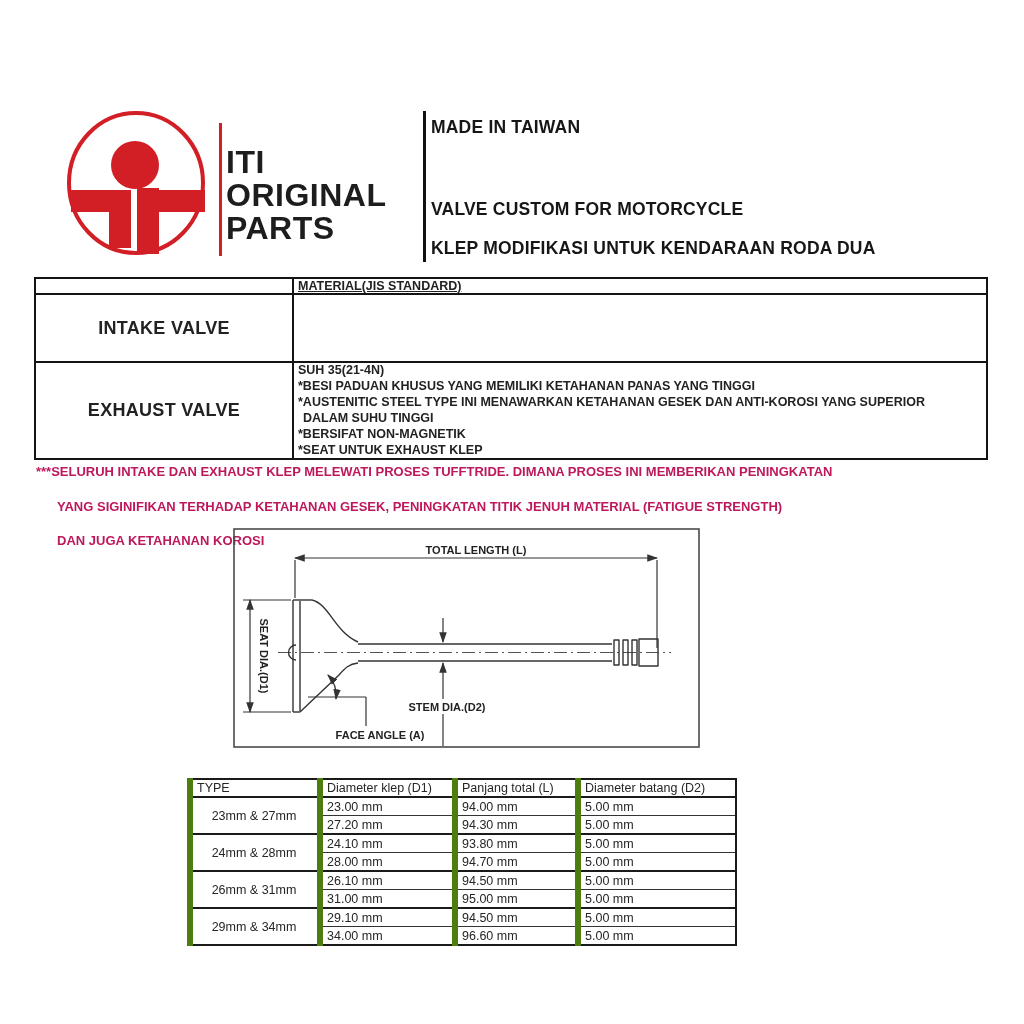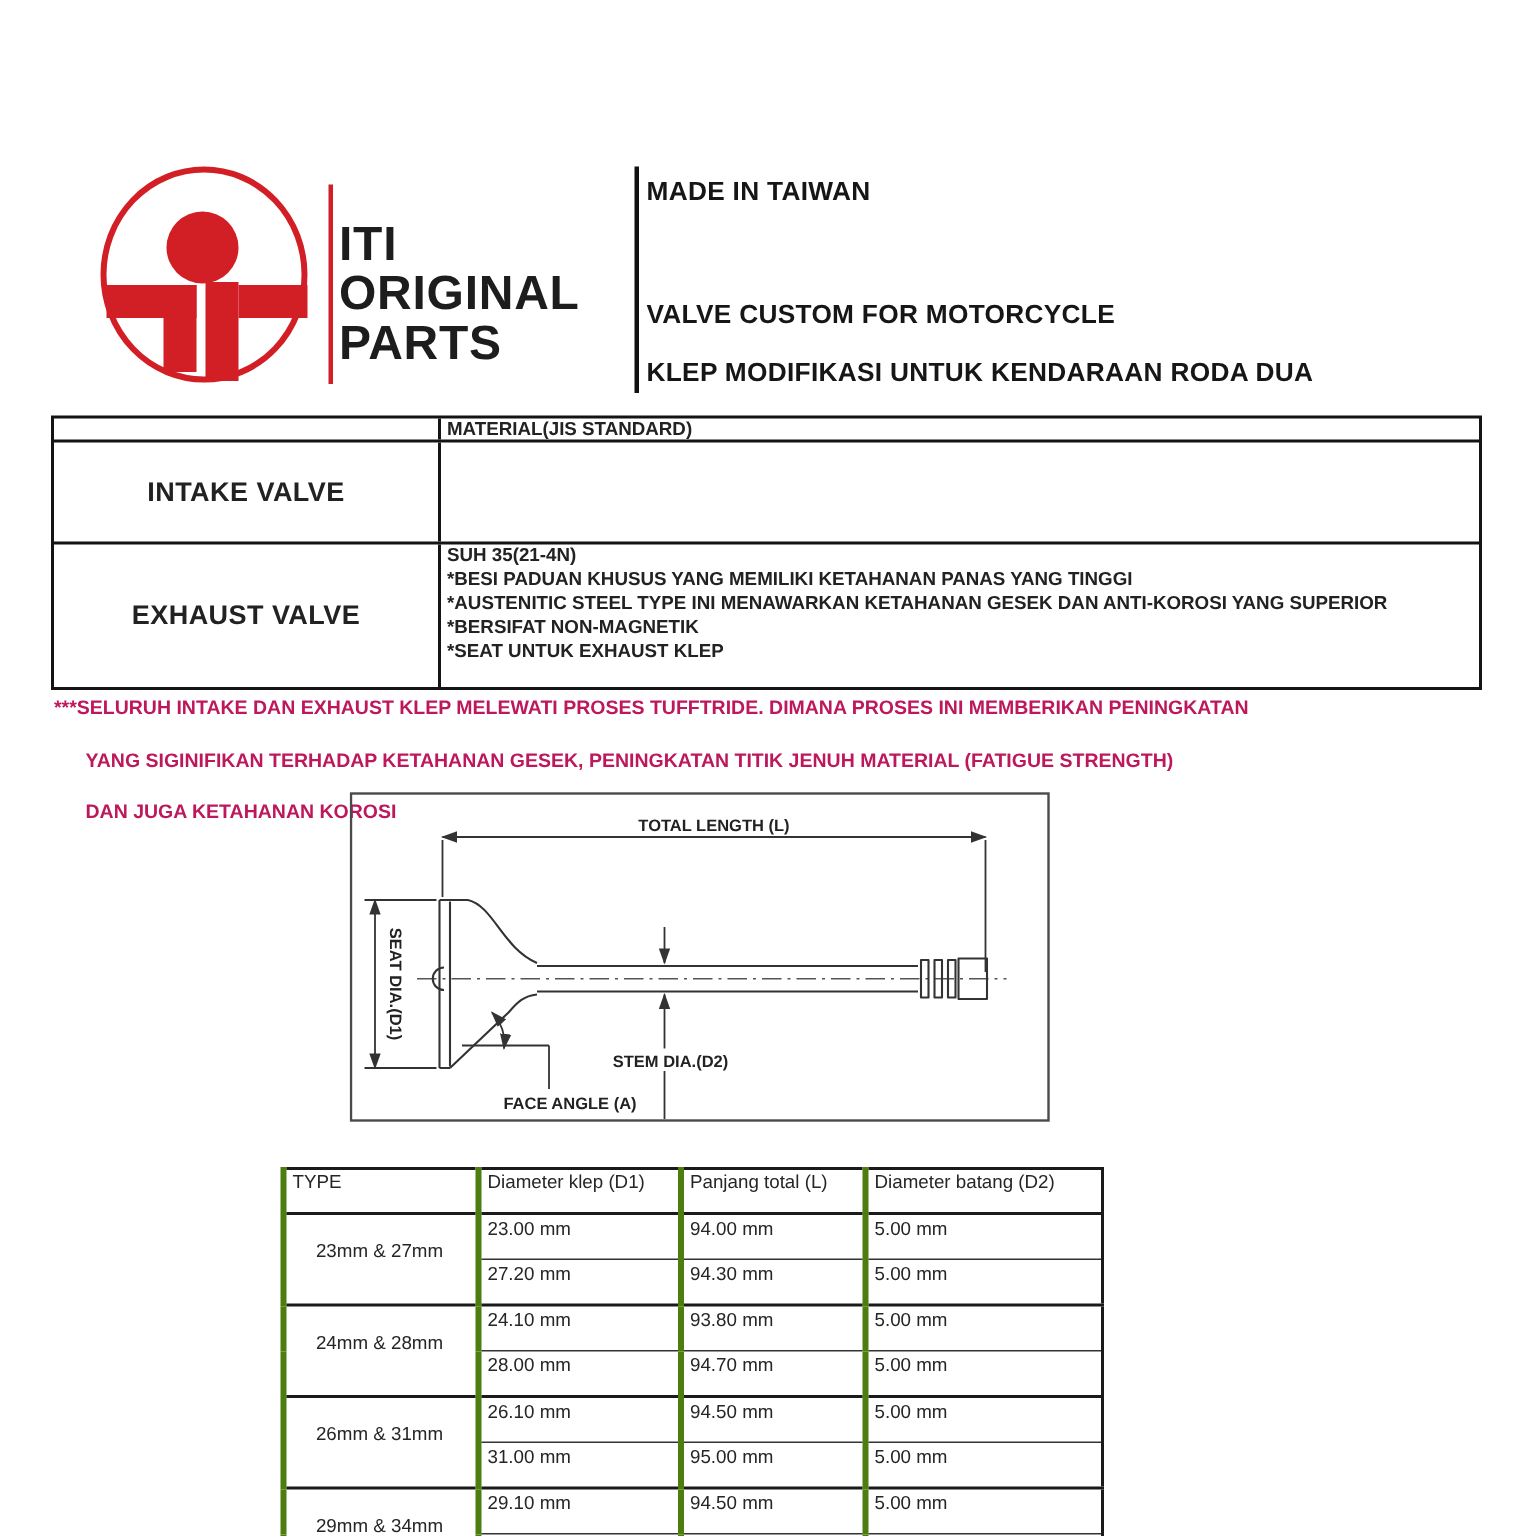--- a/index.html
+++ b/index.html
@@ -20,39 +20,39 @@
   #headline-en{top:189px;margin-top:10px;}
   #headline-id{top:238px;}
 
   
   #mat{left:34px;top:277px;width:950px;border:2px solid #141414;font-size:12.5px;font-weight:bold;color:#222;}
   .mat-row{display:flex;border-top:2px solid #141414;}
   .mat-row:first-child{border-top:none;}
   .mat-c1{width:256px;border-right:2px solid #141414;display:flex;align-items:center;justify-content:center;flex:none;}
   .mat-c2{flex:1;padding:0 2px 0 4px;}
   #mat-hdr-row{height:14px;}
-  #mat-hdr-row .mat-c2{line-height:14px;}
+  #mat-hdr-row .mat-c2{line-height:14px;text-decoration:underline;}
   #mat-intake{height:66px;}
   #mat-intake .mat-line{line-height:16.8px;}
   #mat-exhaust{height:95px;}
   #mat-exhaust .mat-line{line-height:15.9px;}
   .mat-name{font-size:18px;letter-spacing:.3px;}
   .indent{padding-left:5px;}
 
   
   #footnote{left:36px;top:463px;font-size:13px;font-weight:bold;color:#be185d;line-height:17.5px;white-space:nowrap;}
   #footnote .fn-indent{padding-left:21px;margin-top:17px;}
 
   
   #diagram{left:233px;top:528px;width:467px;height:220px;}
   #diagram text{font-family:"Liberation Sans",sans-serif;font-size:11px;font-weight:bold;fill:#222;}
 
   
   #spec{left:187px;top:778px;border-collapse:collapse;table-layout:fixed;width:546px;font-size:12.5px;color:#262626;}
-  #spec th,#spec td{border-left:4px solid #4d7c0f;font-weight:normal;text-align:left;padding:1px 2px 12px 4px;line-height:15px;white-space:nowrap;overflow:hidden;}
+  #spec th,#spec td{border-left:6px solid #4d7c0f;font-weight:normal;text-align:left;padding:1px 2px 0 4px;line-height:15px;white-space:nowrap;overflow:hidden;}
   #spec{border:2px solid #1a1a1a;}
   #spec th{height:12px;border-bottom:2px solid #1a1a1a;}
   #spec td{height:16px;border-top:1px solid #333;}
   #spec tr.g-top td{border-top:2px solid #1a1a1a;}
   #spec td.type{ text-align:center;vertical-align:middle;padding-left:0;}
 </style>
 </head>
 <body>
 
 <svg id="logo" class="abs" viewBox="0 0 142 148" aria-hidden="true">
@@ -85,20 +85,21 @@
   </div>
   <div class="mat-row" id="mat-intake">
     <div class="mat-c1 mat-name">INTAKE VALVE</div>
   </div>
   <div class="mat-row" id="mat-exhaust">
     <div class="mat-c1 mat-name">EXHAUST VALVE</div>
     <div class="mat-c2">
       <div class="mat-line">SUH 35(21-4N)</div>
       <div class="mat-line">*BESI PADUAN KHUSUS YANG MEMILIKI KETAHANAN PANAS YANG TINGGI</div>
       <div class="mat-line">*AUSTENITIC STEEL TYPE INI MENAWARKAN KETAHANAN GESEK DAN ANTI-KOROSI YANG SUPERIOR</div>
+      <div class="mat-line indent">DALAM SUHU TINGGI</div>
       <div class="mat-line">*BERSIFAT NON-MAGNETIK</div>
       <div class="mat-line">*SEAT UNTUK EXHAUST KLEP</div>
     </div>
   </div>
 </div>
 
 <div id="footnote" class="abs">
   <div>***SELURUH INTAKE DAN EXHAUST KLEP MELEWATI PROSES TUFFTRIDE. DIMANA PROSES INI MEMBERIKAN PENINGKATAN</div>
   <div class="fn-indent">YANG SIGINIFIKAN TERHADAP KETAHANAN GESEK, PENINGKATAN TITIK JENUH MATERIAL (FATIGUE STRENGTH)</div>
   <div class="fn-indent">DAN JUGA KETAHANAN KOROSI</div>

